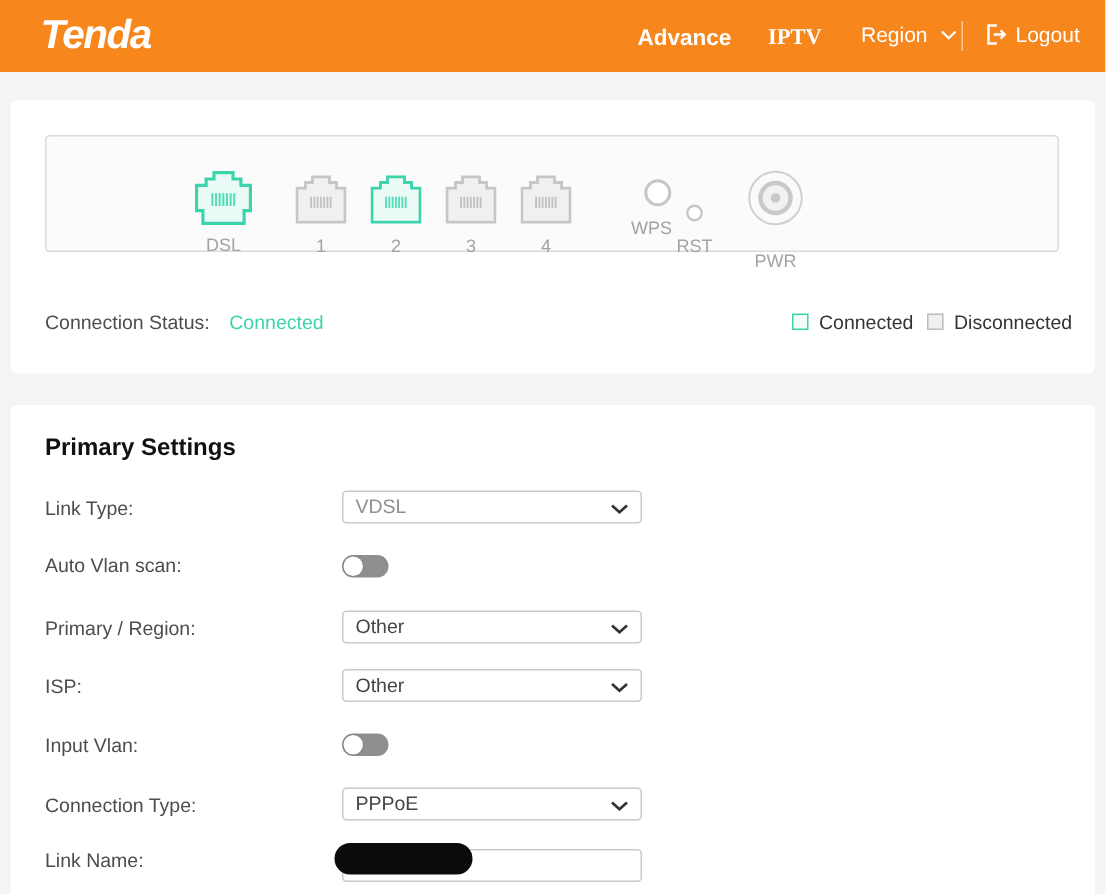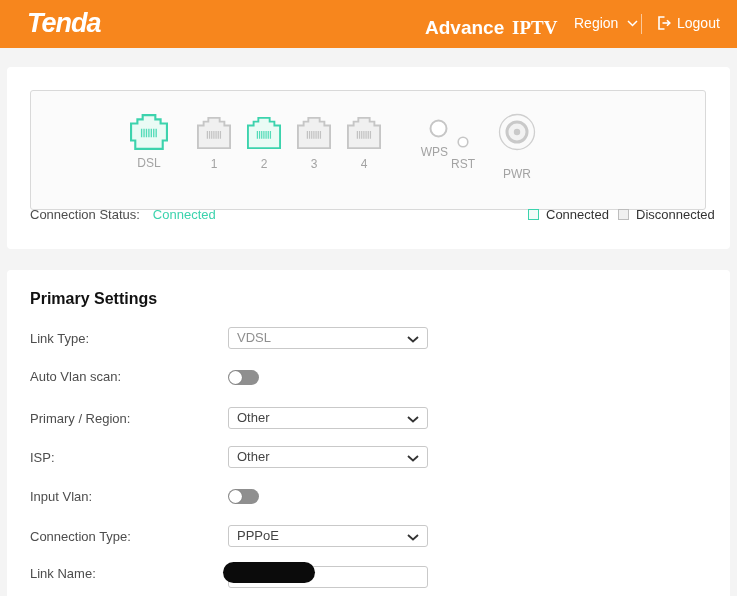--- a/index.html
+++ b/index.html
@@ -3,36 +3,36 @@
 <meta charset="utf-8">
 <style>
   * { margin:0; padding:0; box-sizing:border-box; }
   html,body { width:737px; height:596px; overflow:hidden; }
   body { font-family:"Liberation Sans", sans-serif; background:#F4F4F4; position:relative; }
 
   
   .header { position:absolute; left:0; top:0; width:737px; height:48px; background:#F7861D; }
   .logo { position:absolute; left:27px; top:8px; color:#fff; font-size:27px; font-weight:bold;
           font-style:italic; letter-spacing:-1px; }
-  .nav-link { position:absolute; top:17px; color:#fff; font-size:19px; font-weight:bold; cursor:pointer; }
+  .nav-link { position:absolute; top:17px; color:#fff; font-size:15px; font-weight:bold; cursor:pointer; }
   .nav-advance { left:425px; }
   .nav-iptv { left:512px;font-family:Liberation Serif, serif; }
   .lang { position:absolute; left:574px; top:15px; color:#fff; font-size:14px; cursor:pointer;
           display:flex; align-items:center; gap:9px; }
   .hdr-divider { position:absolute; left:641px; top:14px; width:1px; height:20px; background:rgba(255,255,255,.55); }
   .logout { position:absolute; left:656px; top:15px; color:#fff; font-size:14px; cursor:pointer;
             display:flex; align-items:center; gap:5px; }
 
   
   .card { position:absolute; left:7px; width:723px; background:#fff; border-radius:4px; }
   .card1 { top:67px; height:182px; }
   .card2 { top:270px; height:326px; border-radius:4px 4px 0 0; }
 
   
-  .panel { position:absolute; left:23px; top:23px; width:676px; height:120px;
+  .panel { position:absolute; left:23px; top:23px; width:676px; height:78px;
            border:1px solid #D9D9D9; border-radius:3px; background:#FBFBFB; }
   .pitem { position:absolute; width:60px; display:flex; flex-direction:column; align-items:center; }
   .port-label { font-size:12px; color:#A3A3A3; white-space:nowrap; }
   .jack.teal .body { fill:#EAFBF5; stroke:#3CD3AD; stroke-width:2; }
   .jack.teal .pins { stroke:#54DBB8; stroke-width:1.3; fill:none; }
   .jack.gray .body { fill:#F0F0F0; stroke:#C6C6C6; stroke-width:2; }
   .jack.gray .pins { stroke:#C2C2C2; stroke-width:1.3; fill:none; }
 
   
   .status-row { position:absolute; left:23px; top:140px; display:flex; align-items:center; font-size:13px; }

